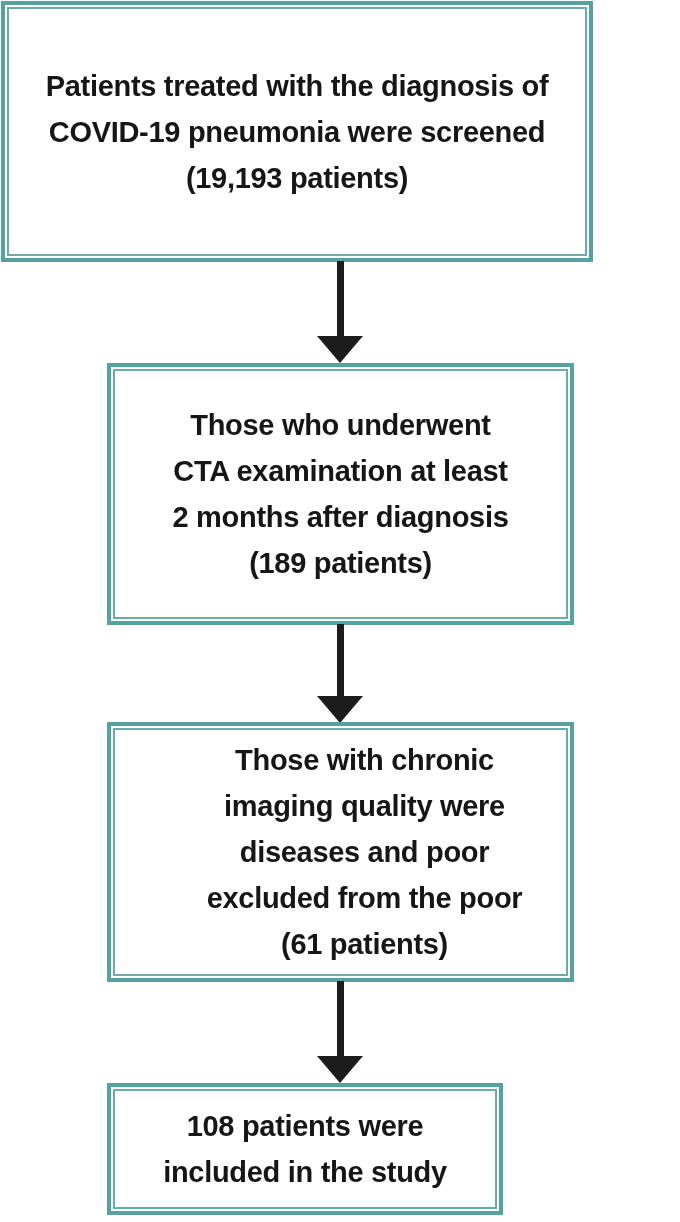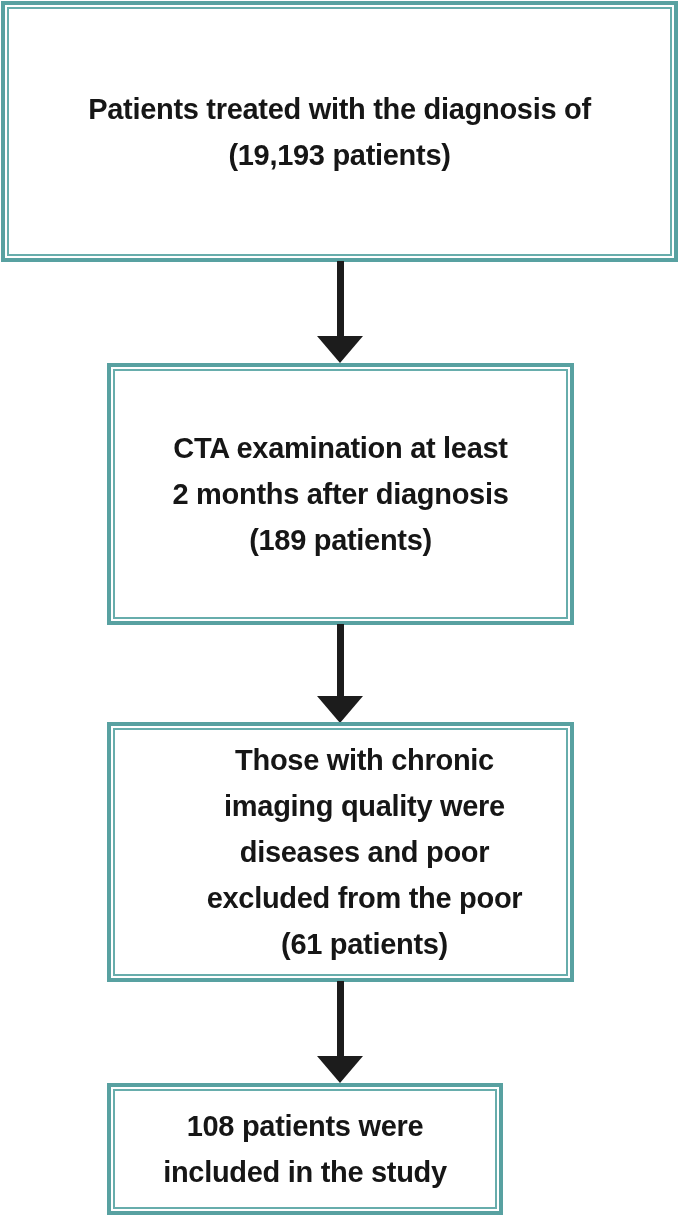--- a/index.html
+++ b/index.html
@@ -33,21 +33,21 @@
     justify-content: center;
   }
   
   .box::after {
     content: "";
     position: absolute;
     inset: 2px;
     border: 2px solid var(--box-border-inner);
     pointer-events: none;
   }
-  .box-1 { left: 1px;   top: 1px;    width: 677px; height: 261px; }
+  .box-1 { left: 1px;   top: 1px;    width: 592px; height: 261px; }
   .box-2 { left: 107px; top: 363px;  width: 467px; height: 262px; }
   .box-3 { left: 107px; top: 722px;  width: 467px; height: 260px; padding-left: 48px; }
   .box-4 { left: 107px; top: 1083px; width: 396px; height: 132px; }
 
   .box-text {
     margin: 0;
     padding: 0 10px;
     text-align: center;
     color: var(--text);
     font-size: 29px;
@@ -82,31 +82,33 @@
   }
 </style>
 </head>
 <body>
 
 <div class="canvas">
 
   <section class="box box-1">
     <p class="box-text">
       <span class="line">Patients treated with the diagnosis of</span>
+      <span class="line">COVID-19 pneumonia were screened</span>
       <span class="line">(19,193 patients)</span>
     </p>
   </section>
 
   <div class="arrow arrow-1">
     <div class="shaft"></div>
     <div class="head"></div>
   </div>
 
   <section class="box box-2">
     <p class="box-text">
+      <span class="line">Those who underwent</span>
       <span class="line">CTA examination at least</span>
       <span class="line">2 months after diagnosis</span>
       <span class="line">(189 patients)</span>
     </p>
   </section>
 
   <div class="arrow arrow-2">
     <div class="shaft"></div>
     <div class="head"></div>
   </div>

